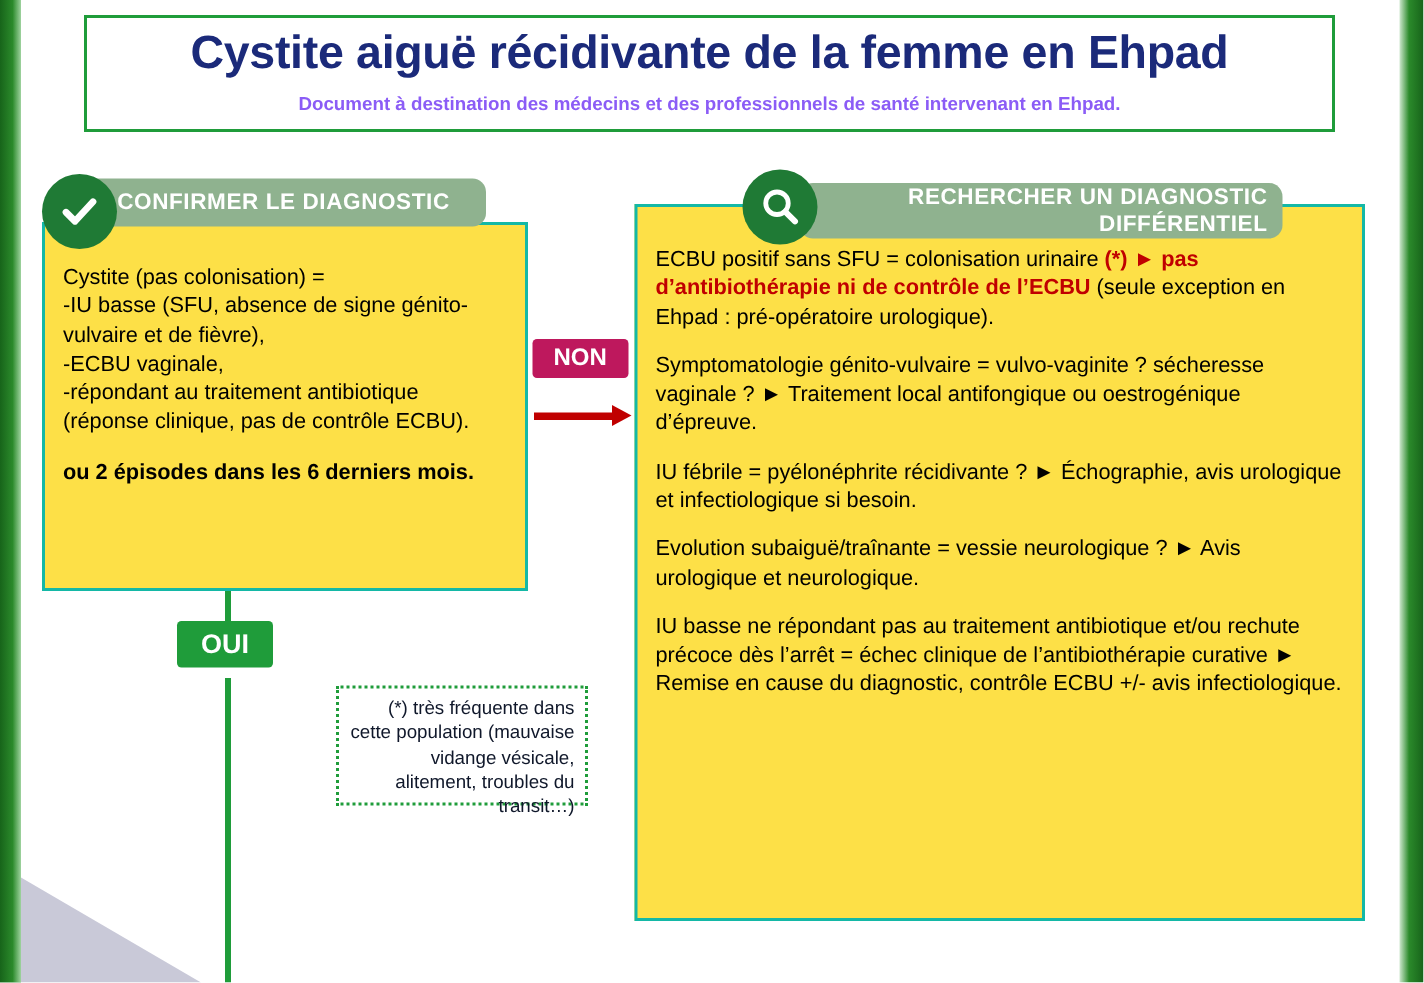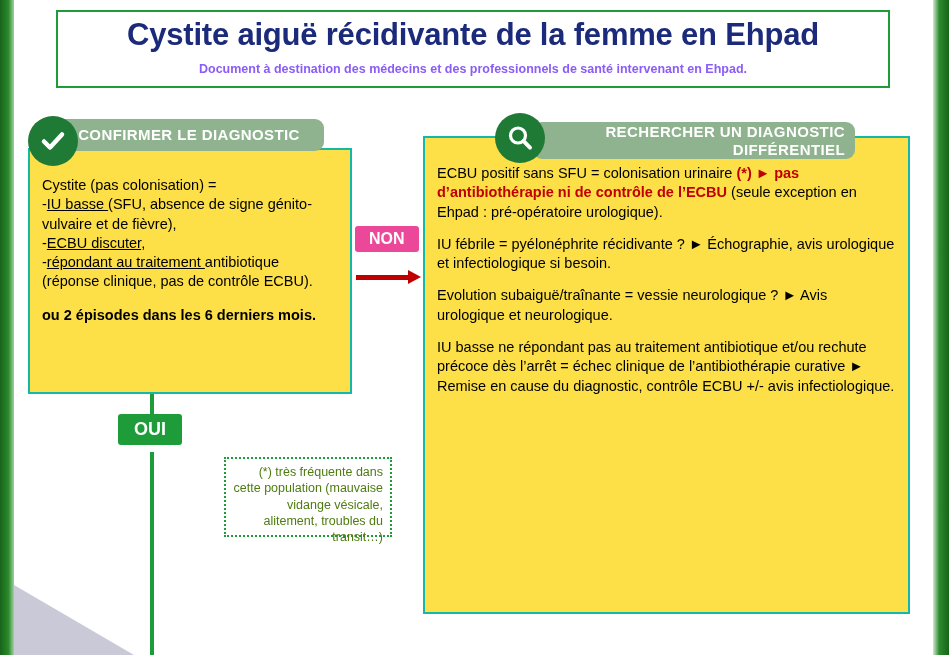--- a/index.html
+++ b/index.html
@@ -131,28 +131,28 @@
     background: #fde047;
   }
   .panel-body {
     padding: 10px 12px;
     font-size: 14.5px;
     color: #000000;
     line-height: 1.33;
   }
   .panel-body p { margin: 0 0 13px 0; }
   .panel-body p:last-child { margin-bottom: 12px; }
-  .u { text-decoration: underline; }
+  .u { }
   .b { font-weight: bold; }
   .red { color: #c00000; font-weight: bold; }
 
   
   .non-box {
     position: absolute;
-    background: #ec4899;
+    background: #be185d;
     color: #ffffff;
     font-weight: bold;
     font-size: 16px;
     padding: 4px 14px;
     border-radius: 3px;
     text-align: center;
   }
   .non-arrow {
     position: absolute;
     height: 0;
@@ -187,21 +187,21 @@
     position: absolute;
     background: #1f9c3a;
   }
 
   
   .footnote {
     position: absolute;
     box-sizing: border-box;
     border: 2px dotted #1f9c3a;
     background: #ffffff;
-    color: #4d7c0f;
+    color: #0f172a;
     font-size: 12.5px;
     line-height: 1.3;
     padding: 5px 7px;
     text-align: right;
   }
 </style>
 </head>
 <body>
 
 <div id="page">
@@ -223,21 +223,21 @@
       <svg width="30" height="30" viewBox="0 0 30 30" aria-hidden="true">
         <path d="M6 15.5 L12 21.5 L24 8.5" stroke="#ffffff" stroke-width="4.5" fill="none" stroke-linecap="round" stroke-linejoin="round"></path>
       </svg>
     </div>
     <div class="banner" style="left:40px; top:119px; width:270px; height:32px;">CONFIRMER LE DIAGNOSTIC</div>
 
     <div class="panel" style="left:14px; top:148px; width:324px; height:246px;">
       <div class="panel-body" style="padding-top:26px;">
         <div style="margin-bottom:0">Cystite (pas colonisation) =</div>
         <div><span>-</span><span class="u">IU basse </span><span>(SFU, absence de signe génito-vulvaire et de fièvre),</span></div>
-        <div><span>-</span><span class="u">ECBU discuter</span><span>,</span></div>
+        <div><span>-</span><span class="u">ECBU vaginale</span><span>,</span></div>
         <div><span>-</span><span class="u">répondant au traitement </span><span>antibiotique (réponse clinique, pas de contrôle ECBU).</span></div>
         <div style="height:14px"></div>
         <div class="b">ou 2 épisodes dans les 6 derniers mois.</div>
       </div>
     </div>
 
     <div class="non-box" style="left:341px; top:226px;">NON</div>
     <div class="non-arrow" style="left:342px; top:275px; width:66px;">
       <div class="shaft" style="width:52px;"></div>
       <div class="head" style="left:52px;"></div>
@@ -255,20 +255,21 @@
         <path d="M18.6 18.2 L25 24.6" stroke="#ffffff" stroke-width="4" stroke-linecap="round"></path>
       </svg>
     </div>
     <div class="banner" style="left:519px; top:122px; width:322px; height:37px;text-align:right;">RECHERCHER UN DIAGNOSTIC DIFFÉRENTIEL</div>
 
     <div class="panel" style="left:409px; top:136px; width:487px; height:478px;">
       <div class="panel-body" style="padding-top:26px;">
 
         <p><span>ECBU positif sans SFU = colonisation urinaire </span><span class="red">(*)</span><span class="red"> </span><span class="red">►</span><span class="red"> </span><span class="red">pas d’antibiothérapie ni de contrôle de l’ECBU</span><span> (seule exception en Ehpad : pré-opératoire urologique).</span></p>
 
+        <p><span>Symptomatologie génito-vulvaire = vulvo-vaginite ? sécheresse vaginale ? </span><span>►</span><span> Traitement local antifongique ou oestrogénique d’épreuve.</span></p>
 
 
         <p><span>IU fébrile = pyélonéphrite récidivante ? </span><span>►</span><span> Échographie, avis urologique et infectiologique si besoin.</span></p>
 
         <p><span>Evolution subaiguë/traînante = vessie neurologique ? </span><span>►</span><span>  Avis urologique et neurologique.</span></p>
 
         <p><span>IU basse ne répondant pas au traitement antibiotique et/ou rechute précoce dès l’arrêt = échec clinique de l’antibiothérapie curative </span><span>►</span><span> Remise en cause du diagnostic, contrôle ECBU +/- avis infectiologique.</span></p>
 
       </div>
     </div>

